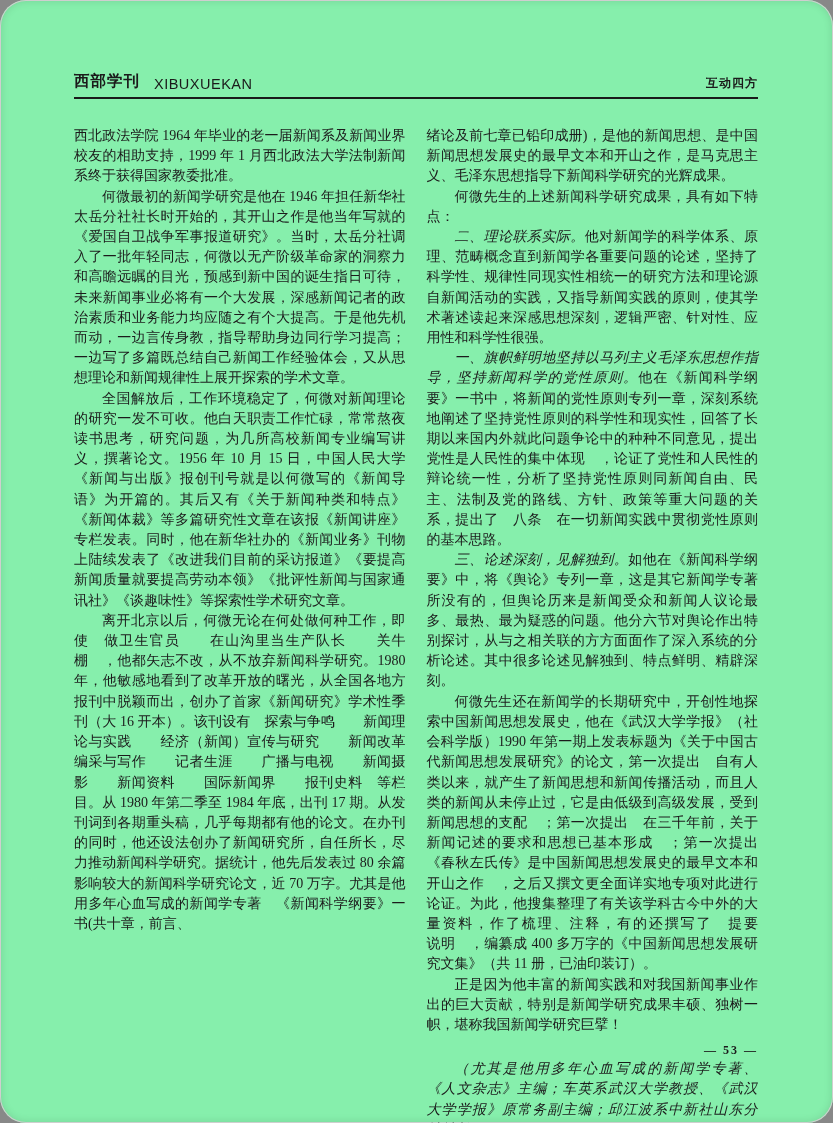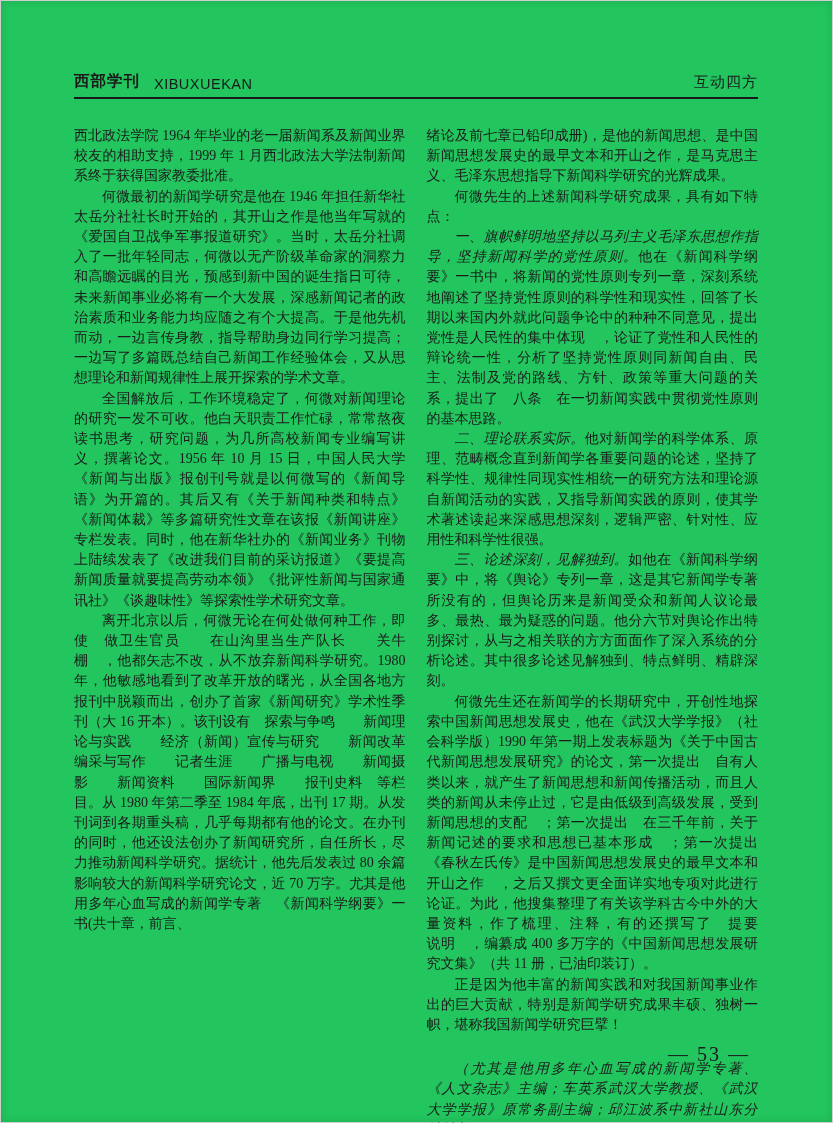--- a/index.html
+++ b/index.html
@@ -1,42 +1,43 @@
 <!DOCTYPE html>
 <html lang="zh"><head>
 <meta charset="utf-8">
 <style>
   html,body{margin:0;padding:0;background:#888;}
   .scan{
     position:relative;
     width:833px;height:1123px;
-    background:#22c55e;
+    background:#86efac;
     margin:0 auto;
     overflow:hidden;
     box-shadow:inset 0 0 0 1px #cfcfcf, inset 0 0 10px rgba(0,0,0,.14);
     font-family:"Liberation Serif","DejaVu Serif",serif;
     color:#1b1b1b;
+    border-radius:26px;
   }
   .content{position:absolute;left:74px;top:70px;width:684px;}
   .running-head{
     display:flex;justify-content:space-between;align-items:flex-end;
     height:22px;
   }
   .rh-left{display:flex;align-items:flex-end;gap:14px;}
   .journal-cn{
     font-family:"Liberation Sans","DejaVu Sans",sans-serif;
     font-weight:bold;font-size:15.5px;letter-spacing:1px;
   }
   .journal-en{
     font-family:Liberation Sans, sans-serif;
     font-size:14.5px;letter-spacing:.5px;
   }
   .section-cn{
     font-family:"Liberation Sans","DejaVu Sans",sans-serif;
-    font-weight:normal;font-size:15px;letter-spacing:1px;margin-top:44px;
+    font-weight:bold;font-size:12px;letter-spacing:1px;margin-top:44px;
   }
   .rule{height:2px;background:#1a1a1a;margin-top:5px;}
   .cols{display:flex;gap:21px;margin-top:27px;}
   .col{
     flex:1;min-width:0;
     font-size:14px;line-height:20.2px;
     text-align:justify;
   }
   .col p{margin:0;text-indent:2em;}
   .col p.noindent{text-indent:0;}
@@ -46,22 +47,22 @@
     margin:15px 0 7px 0;text-indent:2em;
     line-height:20px;
   }
   .kai{font-style:italic;}
   .credits{
     margin-top:24px !important;
     font-style:italic;
     letter-spacing:.5px;
   }
   .pagenum{
-    position:absolute;top:973px;right:8px;
-    font-weight:normal;font-size:20px;letter-spacing:2px;
+    position:absolute;top:973px;right:0;
+    font-weight:bold;font-size:12px;letter-spacing:2px;
   }
 </style>
 </head>
 <body>
 
 <div class="scan">
   <div class="content">
 
     <div class="running-head">
       <div class="rh-left">
@@ -78,22 +79,22 @@
       <section class="col">
         <p class="noindent">西北政法学院 1964 年毕业的老一届新闻系及新闻业界校友的相助支持，1999 年 1 月西北政法大学法制新闻系终于获得国家教委批准。</p>
         <p>何微最初的新闻学研究是他在 1946 年担任新华社太岳分社社长时开始的，其开山之作是他当年写就的《爱国自卫战争军事报道研究》。当时，太岳分社调入了一批年轻同志，何微以无产阶级革命家的洞察力和高瞻远瞩的目光，预感到新中国的诞生指日可待，未来新闻事业必将有一个大发展，深感新闻记者的政治素质和业务能力均应随之有个大提高。于是他先机而动，一边言传身教，指导帮助身边同行学习提高；一边写了多篇既总结自己新闻工作经验体会，又从思想理论和新闻规律性上展开探索的学术文章。</p>
         <p>全国解放后，工作环境稳定了，何微对新闻理论的研究一发不可收。他白天职责工作忙碌，常常熬夜读书思考，研究问题，为几所高校新闻专业编写讲义，撰著论文。1956 年 10 月 15 日，中国人民大学《新闻与出版》报创刊号就是以何微写的《新闻导语》为开篇的。其后又有《关于新闻种类和特点》《新闻体裁》等多篇研究性文章在该报《新闻讲座》专栏发表。同时，他在新华社办的《新闻业务》刊物上陆续发表了《改进我们目前的采访报道》《要提高新闻质量就要提高劳动本领》《批评性新闻与国家通讯社》《谈趣味性》等探索性学术研究文章。</p>
         <p>离开北京以后，何微无论在何处做何种工作，即使　做卫生官员　　在山沟里当生产队长　　关牛棚　，他都矢志不改，从不放弃新闻科学研究。1980 年，他敏感地看到了改革开放的曙光，从全国各地方报刊中脱颖而出，创办了首家《新闻研究》学术性季刊（大 16 开本）。该刊设有　探索与争鸣　　新闻理论与实践　　经济（新闻）宣传与研究　　新闻改革　　编采与写作　　记者生涯　　广播与电视　　新闻摄影　　新闻资料　　国际新闻界　　报刊史料　等栏目。从 1980 年第二季至 1984 年底，出刊 17 期。从发刊词到各期重头稿，几乎每期都有他的论文。在办刊的同时，他还设法创办了新闻研究所，自任所长，尽力推动新闻科学研究。据统计，他先后发表过 80 余篇影响较大的新闻科学研究论文，近 70 万字。尤其是他用多年心血写成的新闻学专著　《新闻科学纲要》一书(共十章，前言、</p>
       </section>
 
       <section class="col">
         <p class="noindent">绪论及前七章已铅印成册)，是他的新闻思想、是中国新闻思想发展史的最早文本和开山之作，是马克思主义、毛泽东思想指导下新闻科学研究的光辉成果。</p>
         <p>何微先生的上述新闻科学研究成果，具有如下特点：</p>
+        <p><span class="kai">二、理论联系实际。</span><span>他对新闻学的科学体系、原理、范畴概念直到新闻学各重要问题的论述，坚持了科学性、规律性同现实性相统一的研究方法和理论源自新闻活动的实践，又指导新闻实践的原则，使其学术著述读起来深感思想深刻，逻辑严密、针对性、应用性和科学性很强。</span></p>
         <p><span class="kai">一、旗帜鲜明地坚持以马列主义毛泽东思想作指导，坚持新闻科学的党性原则。</span><span>他在《新闻科学纲要》一书中，将新闻的党性原则专列一章，深刻系统地阐述了坚持党性原则的科学性和现实性，回答了长期以来国内外就此问题争论中的种种不同意见，提出　党性是人民性的集中体现　，论证了党性和人民性的辩论统一性，分析了坚持党性原则同新闻自由、民主、法制及党的路线、方针、政策等重大问题的关系，提出了　八条　在一切新闻实践中贯彻党性原则的基本思路。</span></p>
-        <p><span class="kai">二、理论联系实际。</span><span>他对新闻学的科学体系、原理、范畴概念直到新闻学各重要问题的论述，坚持了科学性、规律性同现实性相统一的研究方法和理论源自新闻活动的实践，又指导新闻实践的原则，使其学术著述读起来深感思想深刻，逻辑严密、针对性、应用性和科学性很强。</span></p>
         <p><span class="kai">三、论述深刻，见解独到。</span><span>如他在《新闻科学纲要》中，将《舆论》专列一章，这是其它新闻学专著所没有的，但舆论历来是新闻受众和新闻人议论最多、最热、最为疑惑的问题。他分六节对舆论作出特别探讨，从与之相关联的方方面面作了深入系统的分析论述。其中很多论述见解独到、特点鲜明、精辟深刻。</span></p>
         <p>何微先生还在新闻学的长期研究中，开创性地探索中国新闻思想发展史，他在《武汉大学学报》（社会科学版）1990 年第一期上发表标题为《关于中国古代新闻思想发展研究》的论文，第一次提出　自有人类以来，就产生了新闻思想和新闻传播活动，而且人类的新闻从未停止过，它是由低级到高级发展，受到新闻思想的支配　；第一次提出　在三千年前，关于新闻记述的要求和思想已基本形成　；第一次提出　《春秋左氏传》是中国新闻思想发展史的最早文本和开山之作　，之后又撰文更全面详实地专项对此进行论证。为此，他搜集整理了有关该学科古今中外的大量资料，作了梳理、注释，有的还撰写了　提要　　说明　，编纂成 400 多万字的《中国新闻思想发展研究文集》（共 11 册，已油印装订）。</p>
         <p>正是因为他丰富的新闻实践和对我国新闻事业作出的巨大贡献，特别是新闻学研究成果丰硕、独树一帜，堪称我国新闻学研究巨擘！</p>
         <p class="credits">（尤其是他用多年心血写成的新闻学专著、《人文杂志》主编；车英系武汉大学教授、《武汉大学学报》原常务副主编；邱江波系中新社山东分社社长）</p>
       </section>
 
     </div>
 
     <div class="pagenum">— 53 —</div>
   </div>

